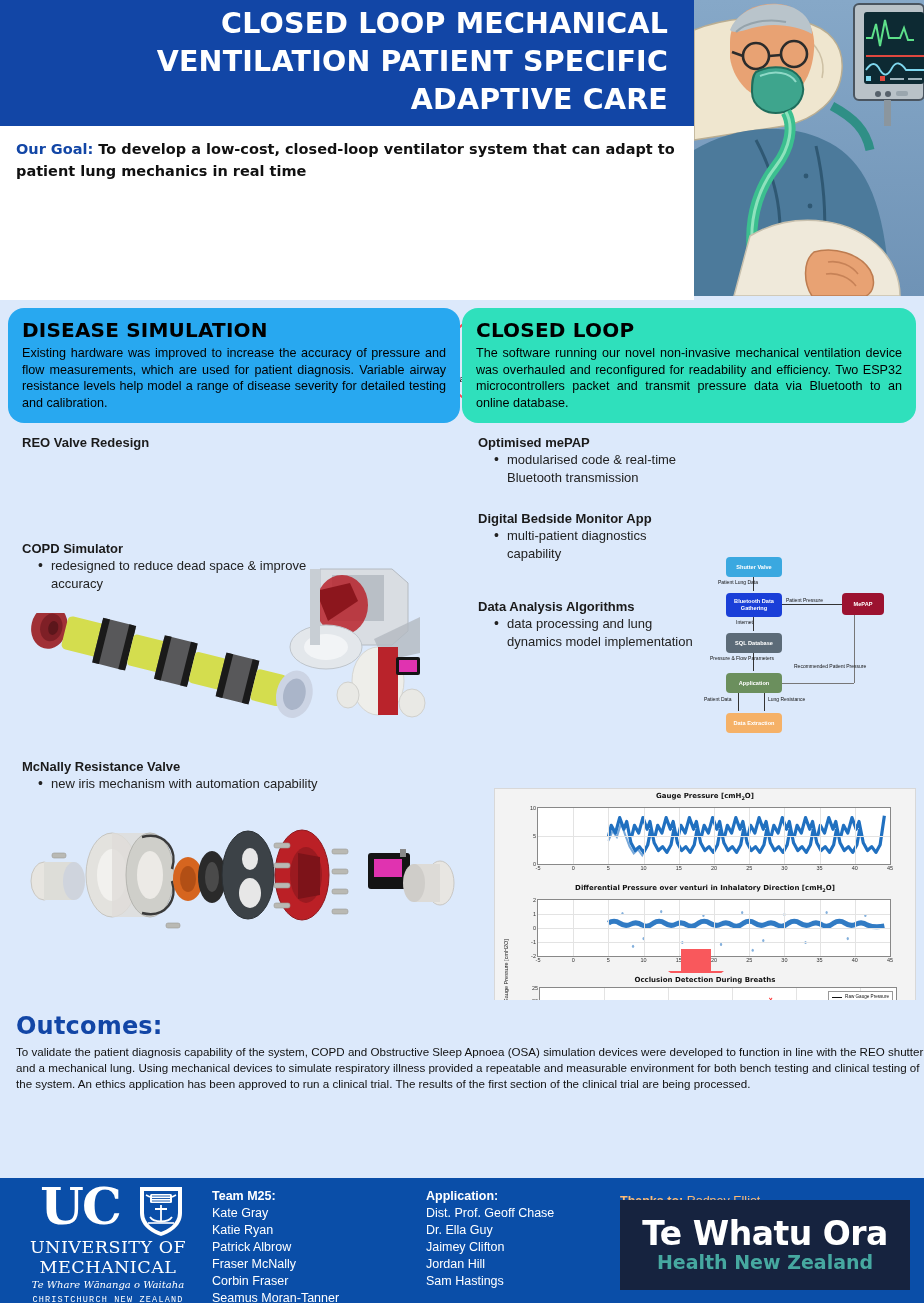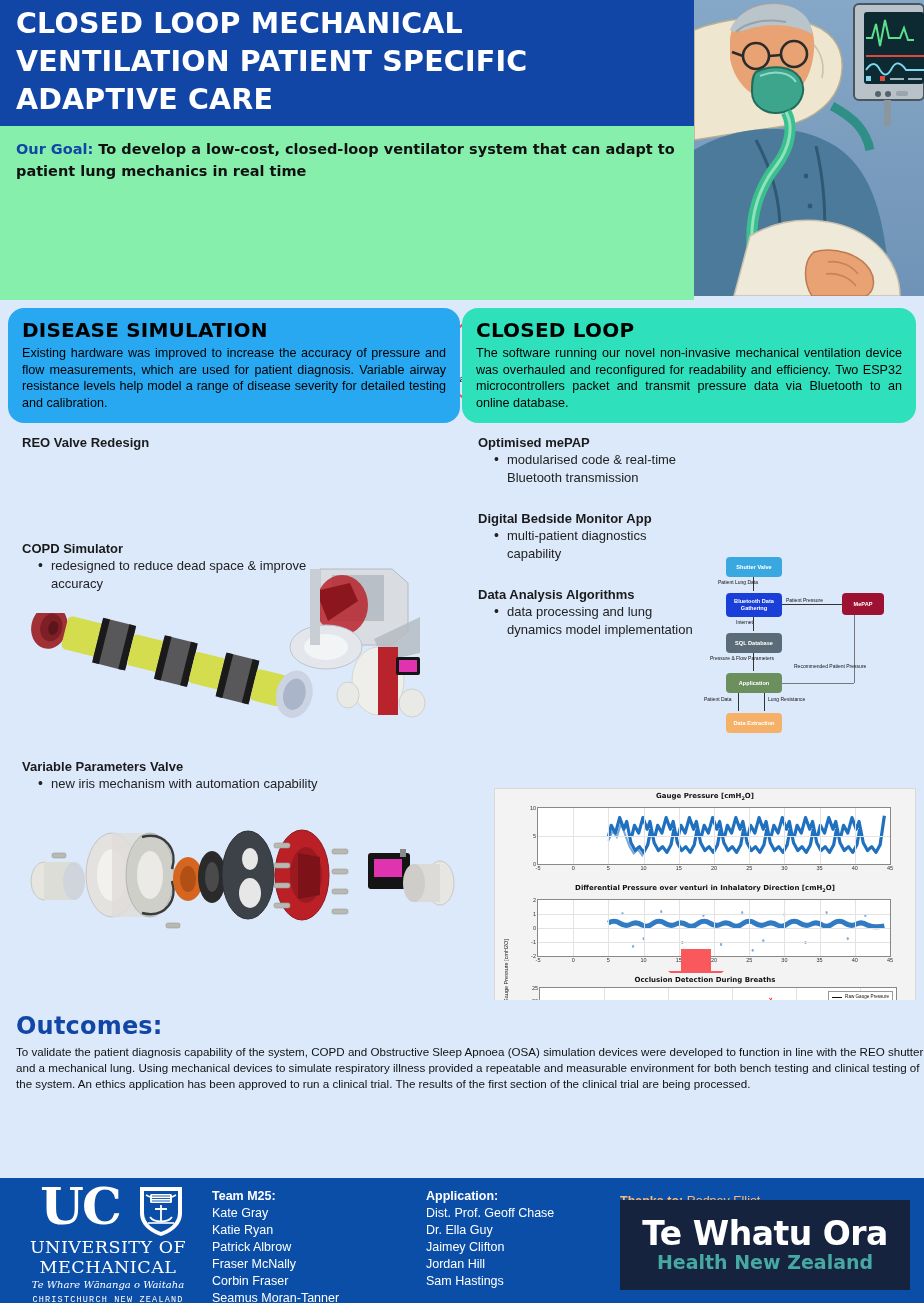--- a/index.html
+++ b/index.html
@@ -14,32 +14,33 @@
   
   .header {
     position: absolute; left: 0; top: 0; width: 924px; height: 300px;
     background: #dce9fb;
   }
   .header-blue {
     position: absolute; left: 0; top: 0; width: 694px; height: 126px;
     background: #1246a6;
   }
   .header-title {
-    position: absolute; left: 16px; top: 5px; width: 660px;
+    position: absolute; left: 8px; top: 5px; width: 660px;
     color: #ffffff;
     font-family: "DejaVu Sans", sans-serif;
     font-weight: bold;
     font-size: 28.5px;
     line-height: 38px;
     letter-spacing: 0.2px;
     text-transform: uppercase;
+    text-align: right;
   }
   .goal-band {
     position: absolute; left: 0; top: 126px; width: 694px; height: 174px;
-    background: #86efac;
+    background: #ffffff;
   }
   .goal-text {
     position: absolute; left: 16px; top: 12px; width: 662px;
     font-family: "DejaVu Sans", sans-serif;
     font-size: 14.5px; font-weight: bold; line-height: 22px;
     color: #111111;
   }
   .goal-text .goal-lead { color: #1246a6; }
 
   
@@ -405,21 +406,21 @@
         <ellipse cx="44" cy="58" rx="26" ry="34" fill="#eeeeea" stroke="#d6d6d2" stroke-width="1"></ellipse>
         <path d="M44 24 L64 24 L64 92 L44 92 Z" fill="#b9232b"></path>
         <rect x="62" y="34" width="24" height="18" rx="2" fill="#151515"></rect>
         <rect x="65" y="37" width="18" height="12" fill="#e033b0"></rect>
         <ellipse cx="14" cy="72" rx="11" ry="13" fill="#e9e9e5" stroke="#d0d0cc"></ellipse>
         <ellipse cx="78" cy="80" rx="13" ry="14" fill="#e9e9e5" stroke="#d0d0cc"></ellipse>
       </g>
     </svg>
 
     <div style="position:absolute;left:14px;top:336px;width:430px;">
-      <div class="item-head" style="margin-top:0">Variable Parameters Valve</div>
+      <div class="item-head" style="margin-top:0">McNally Resistance Valve</div>
       <ul class="item-bullets">
           <li>new iris mechanism with automation capability</li>
         </ul>
     </div>
 
     <svg class="fig" style="left:8px;top:390px;" width="450" height="150" viewBox="0 0 450 150">
       <g>
         <ellipse cx="28" cy="68" rx="13" ry="19" fill="#e7e5e0" stroke="#c9c7c2"></ellipse>
         <rect x="28" y="49" width="30" height="38" fill="#ddddd8"></rect>
         <ellipse cx="58" cy="68" rx="11" ry="19" fill="#cfd4dd"></ellipse>
@@ -487,21 +488,21 @@
     </div>
 
     <div style="position:absolute;left:16px;top:12px;width:220px;">
       <div class="item-head" style="margin-top:0">Optimised mePAP</div>
       <ul class="item-bullets">
           <li>modularised code &amp; real-time Bluetooth transmission</li>
         </ul>
     </div>
 
     <div style="position:absolute;left:16px;top:164px;width:230px;">
-      <div class="item-head" style="margin-top:0">Data Analysis Algorithms</div>
+      <div class="item-head" style="margin-top:12px">Data Analysis Algorithms</div>
       <ul class="item-bullets">
           <li>data processing and lung dynamics model implementation</li>
         </ul>
     </div>
 
     <div class="sysdiag">
       <div class="node" style="left:24px;top:2px;width:56px;height:20px;background:#3aa8e0;">Shutter Valve</div>
       <div class="edge-line" style="left:51px;top:22px;width:1px;height:14px;"></div>
       <div class="edge-label" style="left:16px;top:24px;">Patient Lung Data</div>
 

